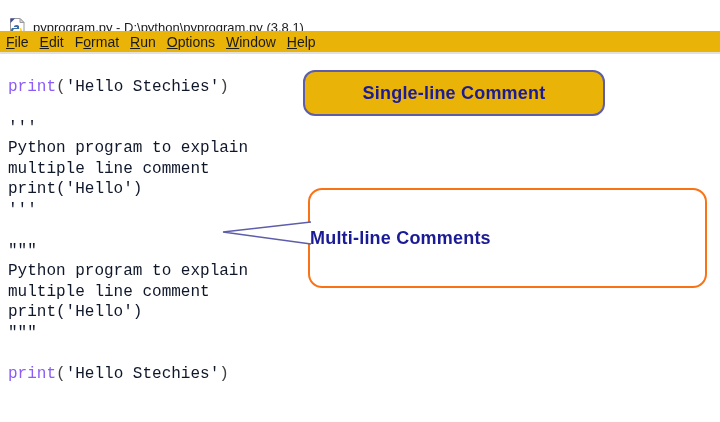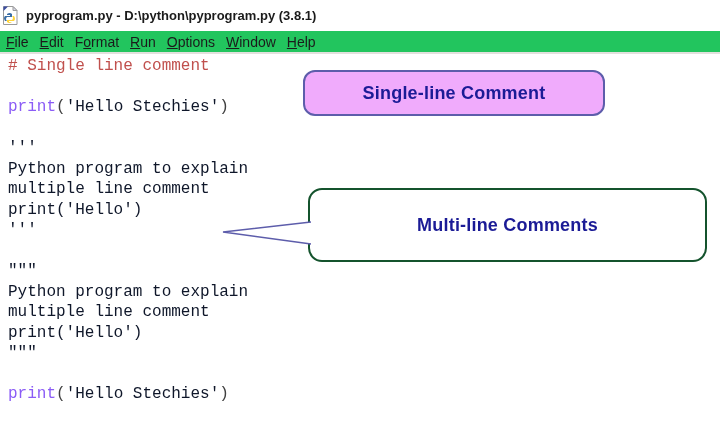--- a/index.html
+++ b/index.html
@@ -6,35 +6,34 @@
   body {
     width: 720px; height: 422px;
     background: #ffffff;
     position: relative;
     overflow: hidden;
     font-family: "Liberation Sans", sans-serif;
   }
 
   
   .titlebar {
-    position: absolute; top: 0; left: 0; right: 0; height: 30px;
-    display: flex; align-items: center; 
+    position: absolute; top: 12px; left: 0; right: 0; height: 30px;
+    display: flex; align-items: center; padding-left: 7px;
     background: #ffffff;
-    font-weight: bold;
   }
   .titlebar .app-icon { width: 19px; height: 21px; margin-right: 7px; flex: 0 0 auto; }
   .titlebar .title-text {
     font-size: 13px; color: #1b1b1b; white-space: nowrap;
   }
 
   
   .menubar {
     position: absolute; top: 31px; left: 0; right: 0; height: 21px;
     display: flex; align-items: center; padding-left: 6px; gap: 11px;
-    background: #22c55e;
+    background: #eab308;
   }
   .menu-item {
     font-size: 14px; color: #1b1b1b; cursor: default; white-space: nowrap;
   }
   .menu-item u { text-decoration: underline; }
   .menu-sep {
     position: absolute; top: 52px; left: 0; right: 0; height: 2px;
     background: #e2e0dd;
   }
 
@@ -47,28 +46,28 @@
   }
   .code-line { height: 20.5px; line-height: 20.5px; white-space: pre; }
   .tok-comment { color: #c0504d; }
   .tok-builtin { color: #8b5cf6; }
   .tok-string  { color: #0f172a; }
   .tok-plain   { color: #404040; }
 
   
   .callout-single {
     position: absolute; left: 303px; top: 70px; width: 302px; height: 46px;
-    border: 2px solid #5d5dab; border-radius: 12px; background: #f0abfc;
+    border: 2px solid #5d5dab; border-radius: 12px; background: #eab308;
     display: flex; align-items: center; justify-content: center;
     box-sizing: border-box;
   }
   .callout-multi {
-    position: absolute; left: 308px; top: 188px; width: 399px; height: 74px;
-    border: 2px solid #14532d; border-radius: 14px; background: #ffffff;
-    display: flex; align-items: center; justify-content: center;
+    position: absolute; left: 308px; top: 188px; width: 399px; height: 100px;
+    border: 2px solid #f97316; border-radius: 14px; background: #ffffff;
+    display: flex; align-items: center; justify-content: flex-start;
     box-sizing: border-box; z-index: 1;
   }
   .callout-label {
     font-size: 18px; font-weight: bold; color: #1b1b96;
     letter-spacing: 0.2px;
   }
   .callout-tail {
     position: absolute; left: 220px; top: 220px; width: 92px; height: 26px;
     z-index: 2;
   }
@@ -92,21 +91,20 @@
     <div class="menu-item"><u>E</u>dit</div>
     <div class="menu-item">F<u>o</u>rmat</div>
     <div class="menu-item"><u>R</u>un</div>
     <div class="menu-item"><u>O</u>ptions</div>
     <div class="menu-item"><u>W</u>indow</div>
     <div class="menu-item"><u>H</u>elp</div>
   </div>
 <div class="menu-sep"></div>
 
 <div class="editor" id="editor">
-    <div class="code-line"><span class="tok-comment"># Single line comment</span></div>
     <div class="code-line">&nbsp;</div>
     <div class="code-line"><span class="tok-builtin">print</span><span class="tok-plain">(</span><span class="tok-string">'Hello Stechies'</span><span class="tok-plain">)</span></div>
     <div class="code-line">&nbsp;</div>
     <div class="code-line"><span class="tok-string">'''</span></div>
     <div class="code-line"><span class="tok-string">Python program to explain</span></div>
     <div class="code-line"><span class="tok-string">multiple line comment</span></div>
     <div class="code-line"><span class="tok-string">print('Hello')</span></div>
     <div class="code-line"><span class="tok-string">'''</span></div>
     <div class="code-line">&nbsp;</div>
     <div class="code-line"><span class="tok-string">"""</span></div>

